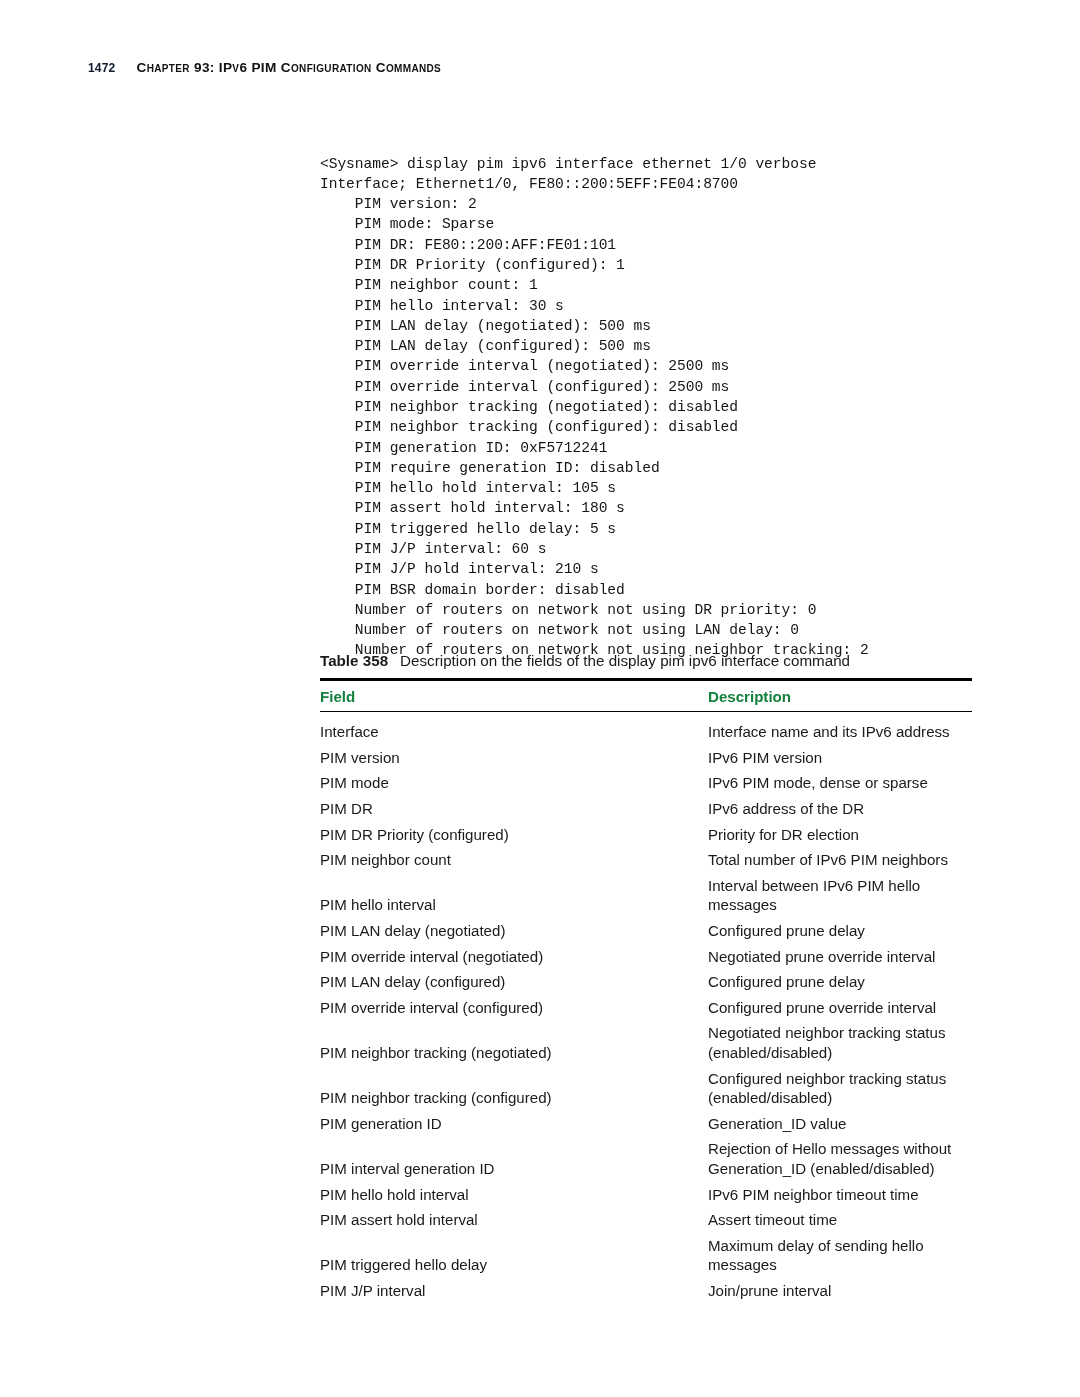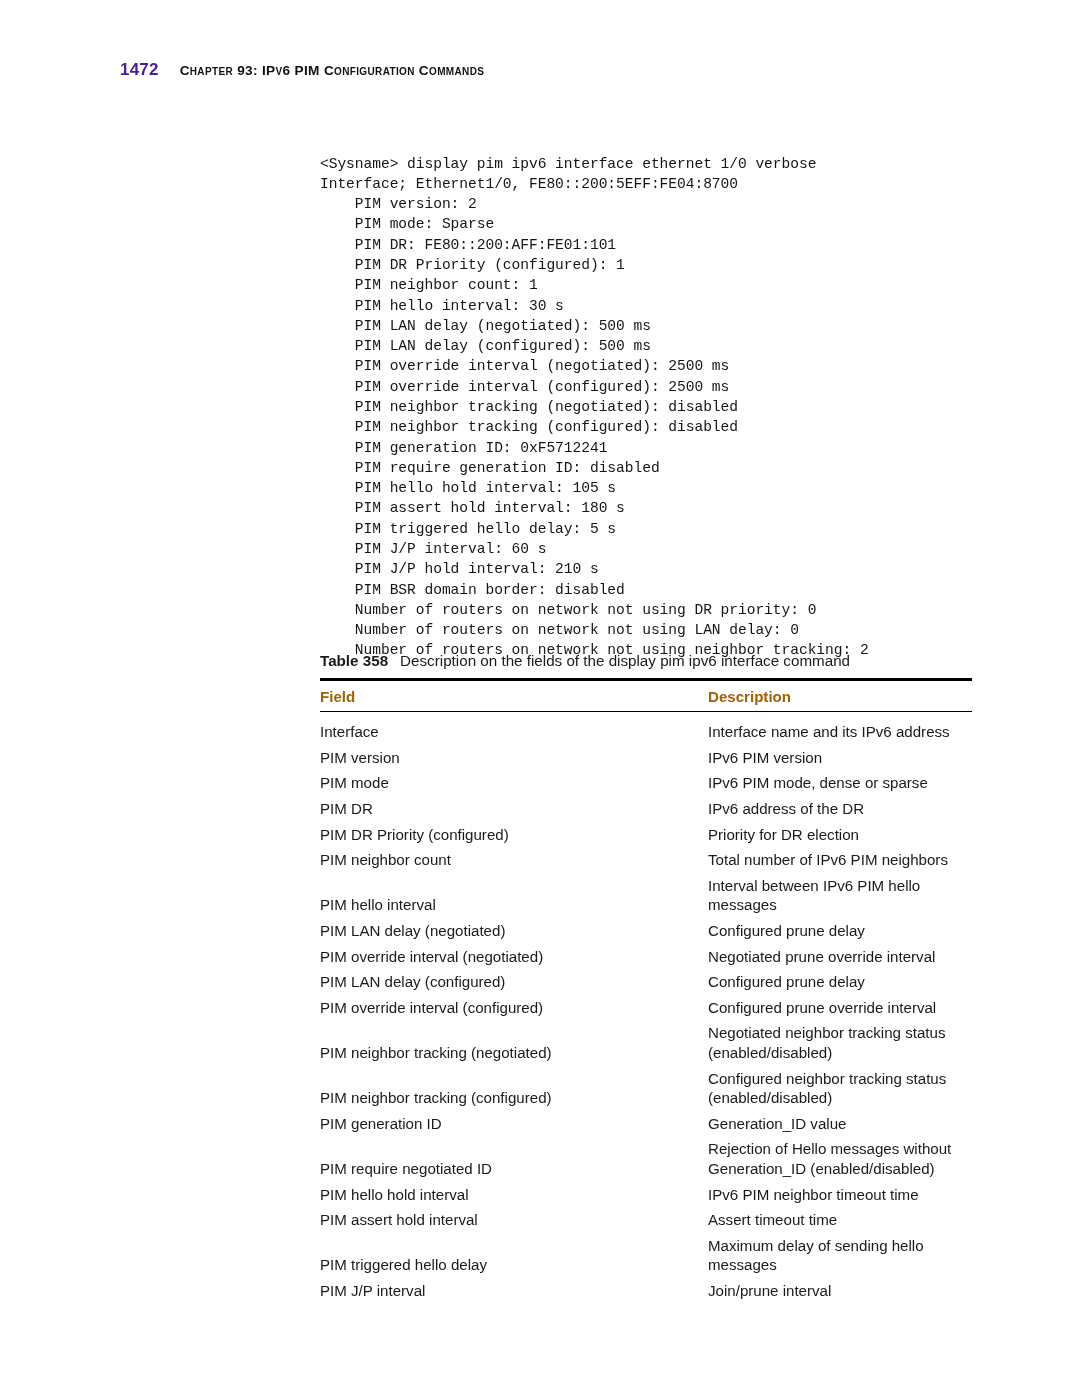--- a/index.html
+++ b/index.html
@@ -24,26 +24,25 @@
   
   .page-header {
     position: absolute;
     left: 88px;
     top: 60px;
     display: flex;
     align-items: baseline;
     white-space: nowrap;
   }
   .folio {
-    font-size: 17px;
+    font-size: 12px;
     font-weight: bold;
     letter-spacing: 0.2px;
-    color: #4c1d95;
+    color: #0f172a;
     margin-right: 21px;
-    margin-left: 32px;
   }
   .header-title {
     font-size: 13.6px;
     font-weight: bold;
     font-variant: small-caps;
     letter-spacing: 0.35px;
     color: #111;
   }
 
   
@@ -96,21 +95,21 @@
     background: #000000;
     width: 100%;
   }
   .thead-row {
     display: flex;
     padding: 6px 0 5px 0;
   }
   .thead-row .cell {
     font-size: 15.1px;
     font-weight: bold;
-    color: #a16207;
+    color: #15803d;
   }
   .tbody {
     padding-top: 7px;
   }
   .trow {
     display: flex;
     align-items: flex-end;
     padding: 3.0px 0 3.0px 0;
   }
   .cell {
@@ -235,21 +234,21 @@
             <span class="desc-line">(enabled/disabled)</span>
           </div>
         </div>
         <div class="trow">
           <div class="cell col-field">PIM generation ID</div>
           <div class="cell col-desc">
             <span class="desc-line">Generation_ID value</span>
           </div>
         </div>
         <div class="trow">
-          <div class="cell col-field">PIM require negotiated ID</div>
+          <div class="cell col-field">PIM interval generation ID</div>
           <div class="cell col-desc">
             <span class="desc-line">Rejection of Hello messages without</span>
             <span class="desc-line">Generation_ID (enabled/disabled)</span>
           </div>
         </div>
         <div class="trow">
           <div class="cell col-field">PIM hello hold interval</div>
           <div class="cell col-desc">
             <span class="desc-line">IPv6 PIM neighbor timeout time</span>
           </div>

